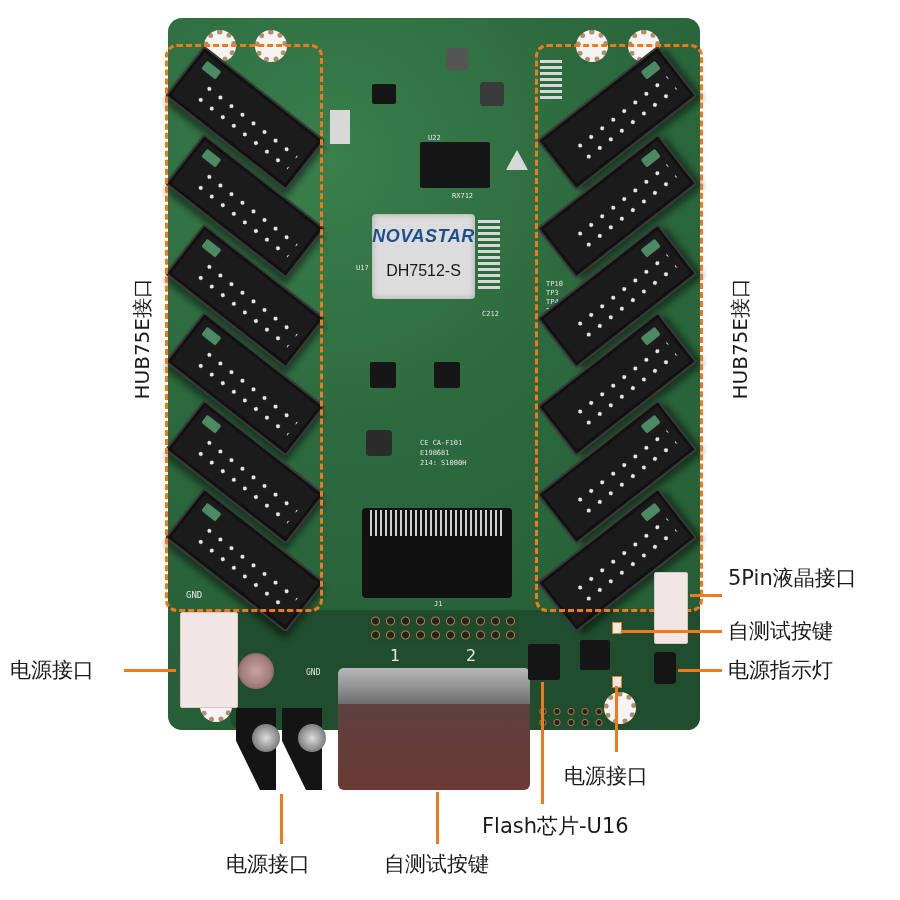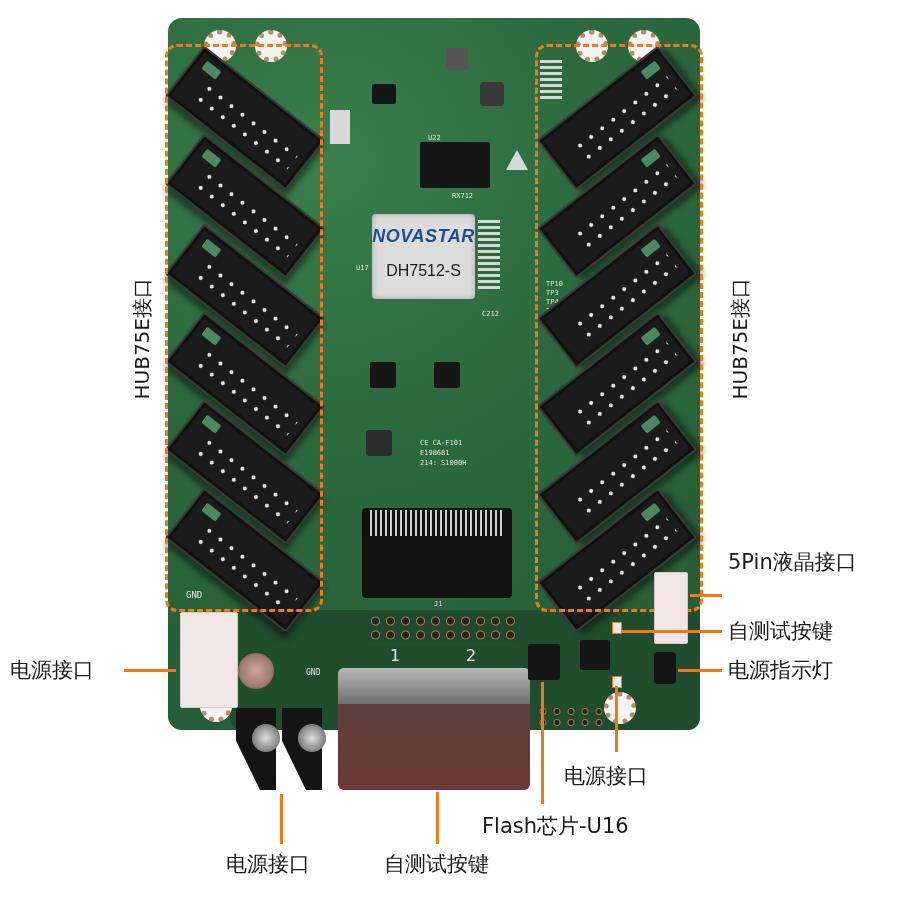--- a/index.html
+++ b/index.html
@@ -168,21 +168,21 @@
 
 <div class="abs term" style="left:236px;clip-path:polygon(0 0,100% 0,100% 100%,60% 100%,0 40%);"></div>
 <div class="abs term" style="left:282px;clip-path:polygon(0 0,100% 0,100% 100%,60% 100%,0 40%);"></div>
 <div class="abs term-screw" style="left:252px;top:724px;"></div>
 <div class="abs term-screw" style="left:298px;top:724px;"></div>
 
 <div class="abs vlbl" style="left:92px;top:336px;width:100px;">HUB75E接口</div>
 <div class="abs vlbl" style="left:690px;top:336px;width:100px;">HUB75E接口</div>
 
 <div class="abs line" style="left:690px;top:594px;width:32px;height:3px;"></div>
-<div class="abs lbl" style="left:728px;top:548px;">5Pin液晶接口</div>
+<div class="abs lbl" style="left:728px;top:564px;">5Pin液晶接口</div>
 
 <div class="abs line" style="left:622px;top:630px;width:100px;height:3px;"></div>
 <div class="abs lbl" style="left:728px;top:617px;">自测试按键</div>
 
 <div class="abs line" style="left:678px;top:669px;width:44px;height:3px;"></div>
 <div class="abs lbl" style="left:728px;top:656px;">电源指示灯</div>
 
 <div class="abs lbl" style="left:10px;top:656px;">电源接口</div>
 <div class="abs line" style="left:124px;top:669px;width:52px;height:3px;"></div>
 

